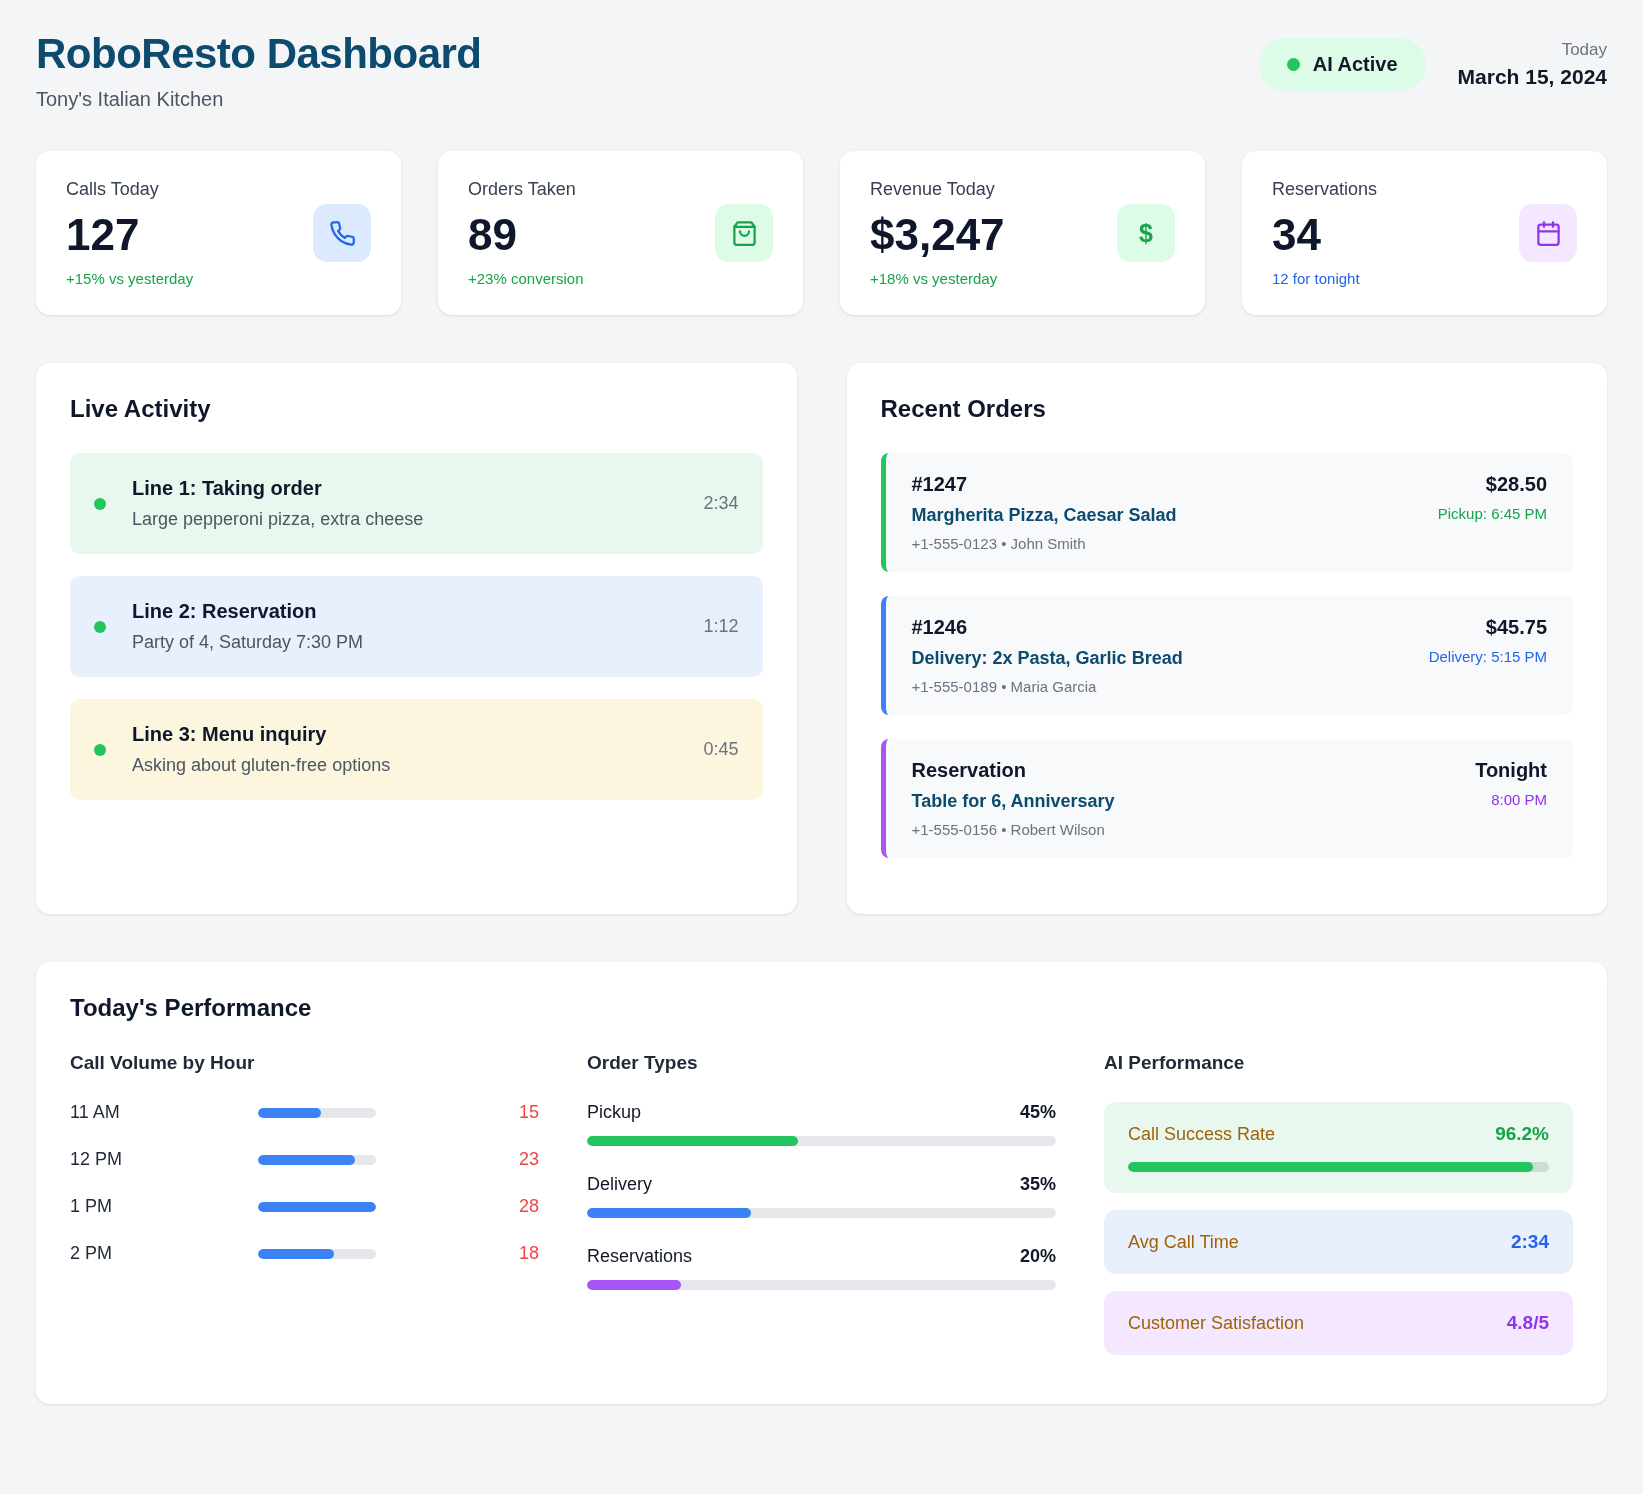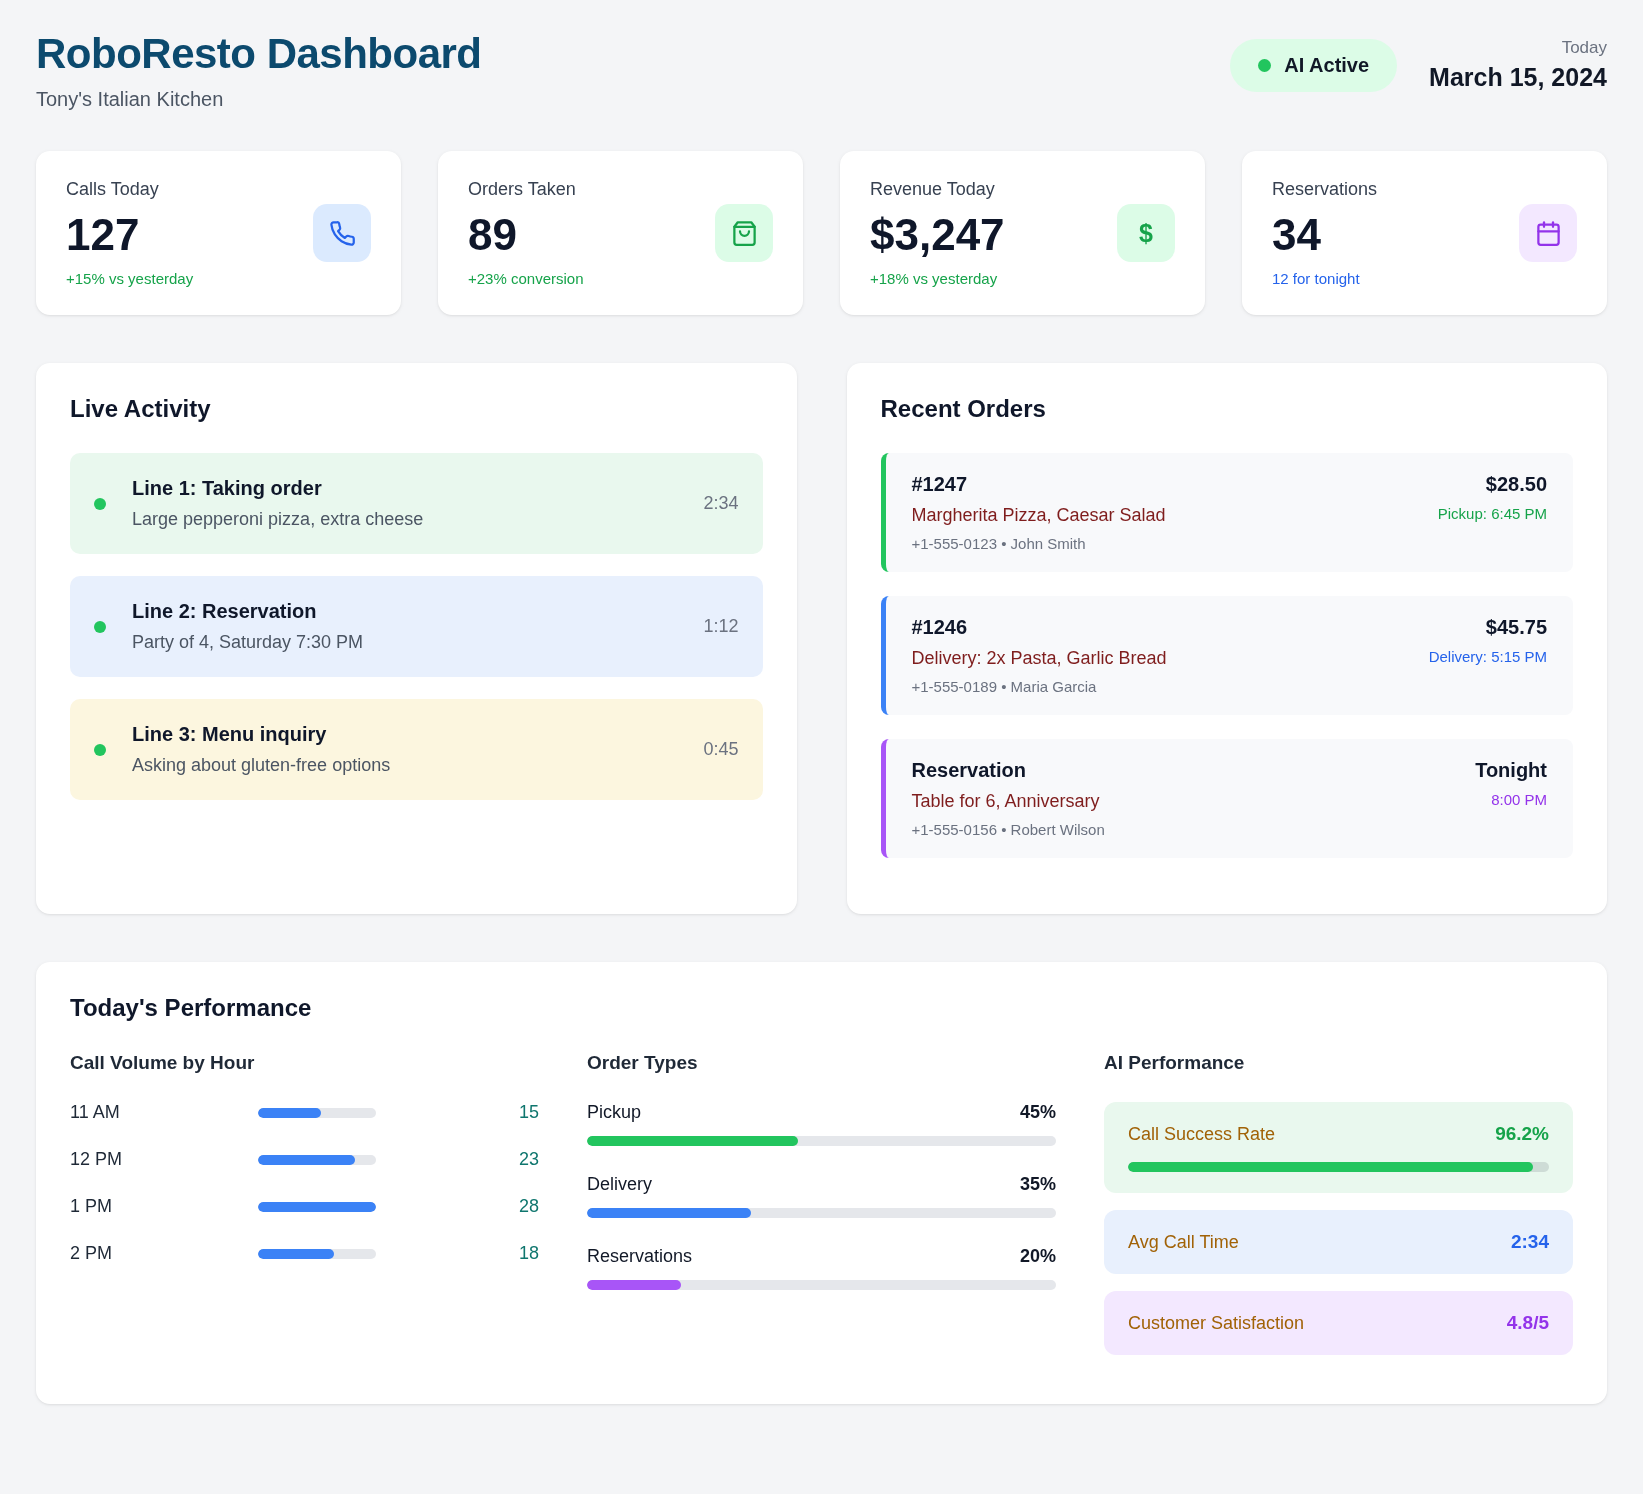--- a/index.html
+++ b/index.html
@@ -19,21 +19,21 @@
 
   
   .header { display: flex; justify-content: space-between; align-items: flex-start; margin-bottom: 40px; }
   .page-title { font-size: 42px; font-weight: 700; letter-spacing: -0.5px; margin-bottom: 10px; color: #0c4a6e; }
   .subtitle { font-size: 20px; color: #4b5563; }
   .header-right { display: flex; align-items: center; gap: 32px; margin-top: 8px; }
   .ai-badge { display: flex; align-items: center; gap: 13px; background: #dcfce7; border-radius: 999px; padding: 15px 28px; font-size: 20px; font-weight: 600; color: #111827; }
   .badge-dot { width: 13px; height: 13px; border-radius: 50%; background: #22c55e; }
   .date-block { text-align: right; }
   .date-label { font-size: 17px; color: #6b7280; margin-bottom: 5px; }
-  .date-value { font-size: 25px; font-weight: 700; color: #111827; }
+  .date-value { font-size: 21px; font-weight: 700; color: #111827; }
 
   
   .stats { display: grid; grid-template-columns: repeat(4, 1fr); gap: 37px; margin-bottom: 48px; }
   .stat-card { display: flex; align-items: center; justify-content: space-between; padding: 28px 30px; }
   .stat-label { font-size: 18px; color: #374151; margin-bottom: 10px; }
   .stat-value { font-size: 44px; font-weight: 700; color: #0f172a; margin-bottom: 10px; }
   .stat-sub { font-size: 15px; }
   .stat-icon { width: 58px; height: 58px; border-radius: 14px; display: flex; align-items: center; justify-content: center; flex-shrink: 0; }
   .stat-icon svg { width: 27px; height: 27px; }
   .dollar-glyph { font-size: 25px; font-weight: 700; }
@@ -44,36 +44,36 @@
   .panel-title { font-size: 24px; font-weight: 700; color: #0f172a; margin-bottom: 30px; }
 
   .activity-item { display: flex; align-items: center; padding: 24px; border-radius: 10px; margin-bottom: 22px; }
   .activity-dot { width: 12px; height: 12px; border-radius: 50%; background: #22c55e; margin-right: 26px; flex-shrink: 0; }
   .activity-title { font-size: 20px; font-weight: 700; color: #0f172a; margin-bottom: 9px; }
   .activity-detail { font-size: 18px; color: #4b5563; }
   .activity-time { margin-left: auto; font-size: 18px; color: #6b7280; padding-left: 20px; }
 
   .order-item { display: flex; justify-content: space-between; background: #f8f9fb; border-left: 5px solid #cccccc; border-radius: 8px; padding: 20px 26px; margin-bottom: 24px; }
   .order-id { font-size: 20px; font-weight: 700; color: #0f172a; margin-bottom: 9px; }
-  .order-desc { font-size: 18px; color: #7f1d1d; margin-bottom: 9px; }
+  .order-desc { font-size: 18px; color: #0c4a6e; margin-bottom: 9px; font-weight: bold; }
   .order-contact { font-size: 15px; color: #6b7280; }
   .order-right { text-align: right; flex-shrink: 0; padding-left: 18px; }
   .order-amount { font-size: 20px; font-weight: 700; color: #0f172a; margin-bottom: 9px; }
   .order-time { font-size: 15px; }
 
   
   .perf-panel { padding: 32px 34px; }
   .perf-grid { display: grid; grid-template-columns: 1fr 1fr 1fr; gap: 48px; }
   .col-title { font-size: 19px; font-weight: 700; color: #1f2937; margin-bottom: 28px; }
 
   .volume-row { display: flex; align-items: center; margin-bottom: 26px; font-size: 18px; }
   .volume-hour { width: 188px; color: #1f2937; }
   .volume-track { width: 118px; height: 10px; border-radius: 6px; background: #e5e7eb; overflow: hidden; }
   .volume-fill { display: block; height: 100%; border-radius: 6px; }
-  .volume-value { margin-left: auto; color: #0f766e; }
+  .volume-value { margin-left: auto; color: #ef4444; }
 
   .type-block { margin-bottom: 28px; }
   .type-head { display: flex; justify-content: space-between; font-size: 18px; color: #111827; margin-bottom: 13px; }
   .type-pct { font-weight: 700; }
   .type-track { height: 10px; background: #e5e7eb; border-radius: 6px; overflow: hidden; }
   .type-fill { height: 100%; border-radius: 6px; }
 
   .ai-card { border-radius: 12px; padding: 21px 24px; margin-bottom: 17px; }
   .ai-head { display: flex; justify-content: space-between; align-items: center; }
   .ai-label { font-size: 18px; font-weight: 400; color: #a16207; }

